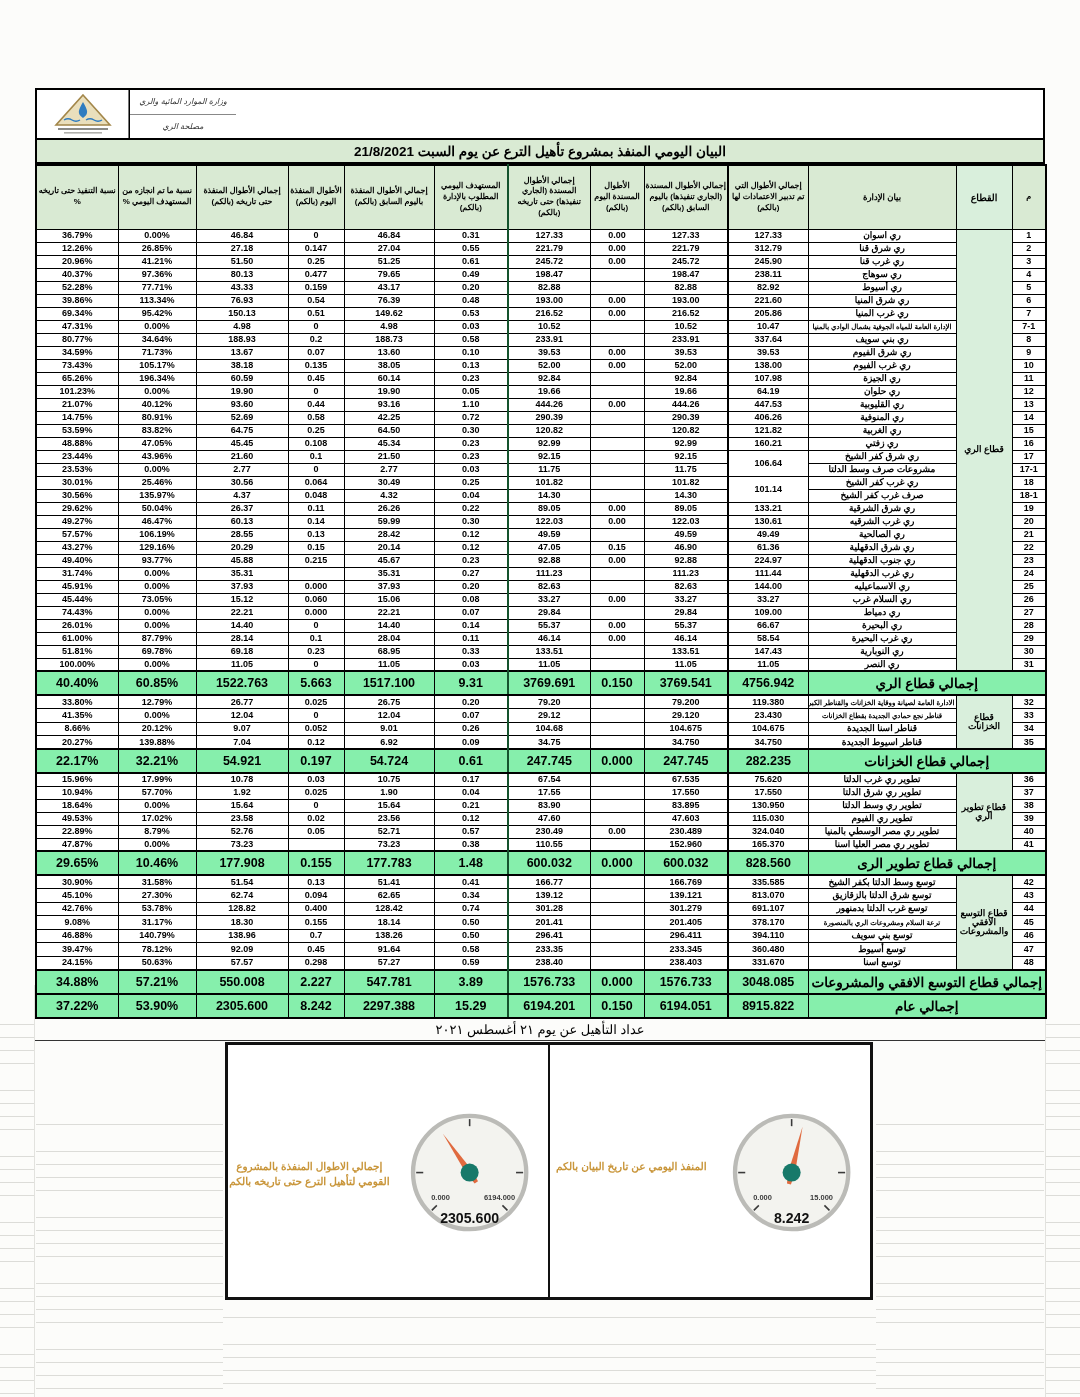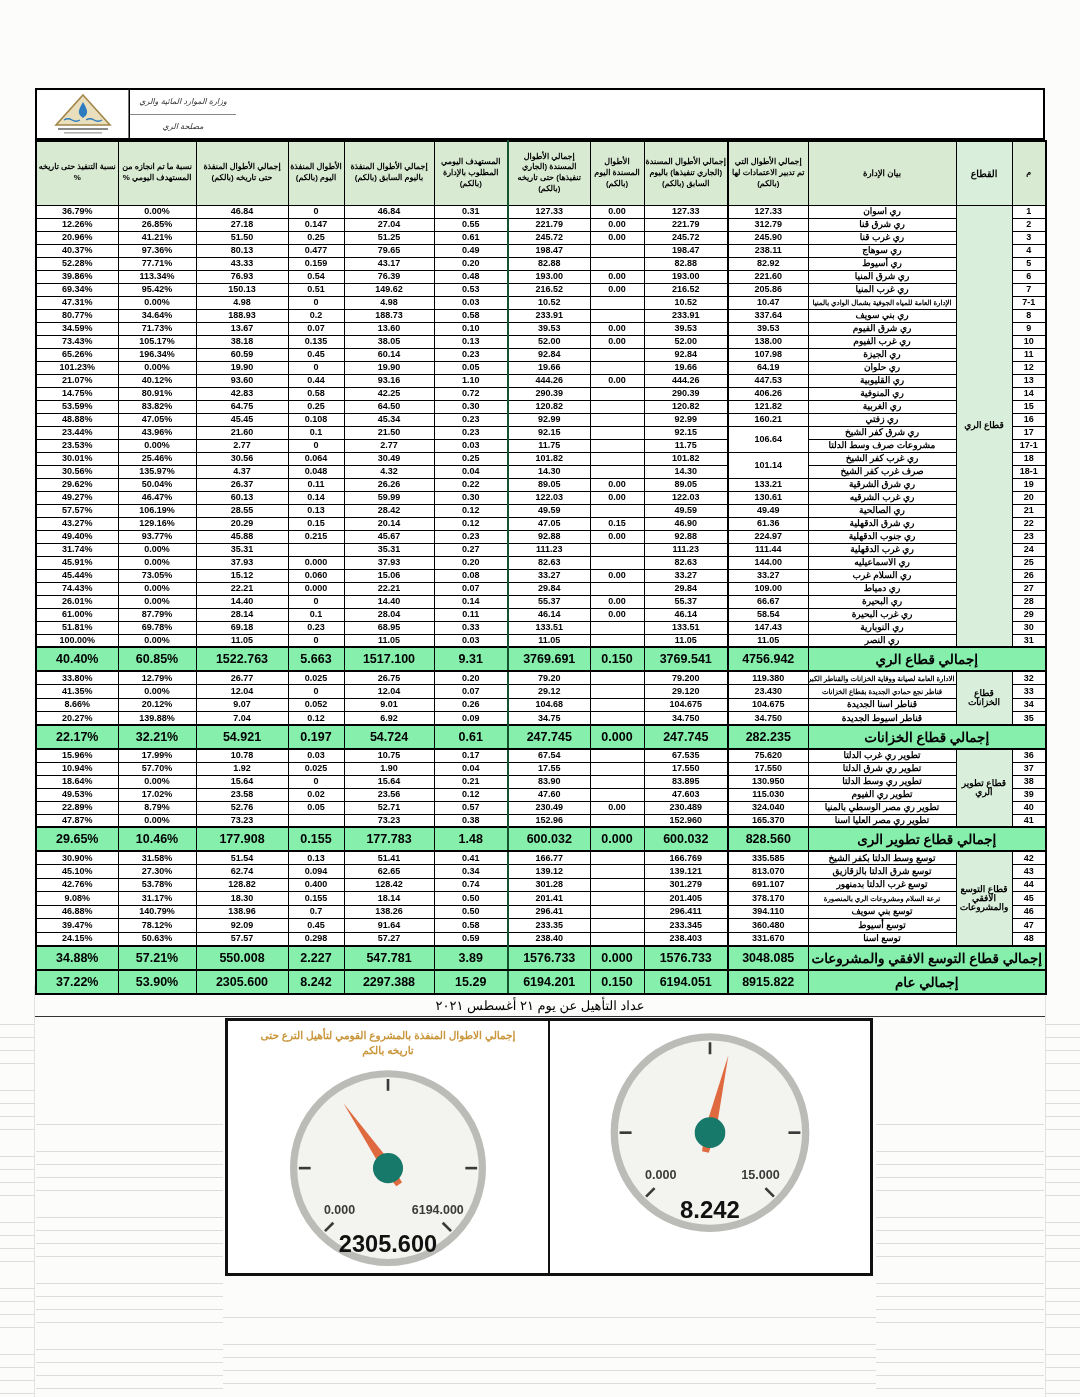--- a/index.html
+++ b/index.html
@@ -41,21 +41,21 @@
   .col-asgtd   { border-left: 2px solid #14532d; }
   .totalrow td { background: #86efac; height: 24px; font-weight: bold; font-size: 12.5px;
                  border-top: 2px solid #000; border-bottom: 2px solid #000; direction: ltr; }
   .totalrow td.t-label { direction: rtl; font-size: 13.5px; }
 
   
   .counter-caption { height: 22px; display: flex; align-items: center; justify-content: center;
                      font-weight: normal; font-size: 13px; direction: rtl; border-bottom: 1.5px solid #333; }
   .gaugebox { position: relative; margin-left: 190px; margin-top: 1px; width: 648px; height: 258px;
               border: 3px solid #111; display: flex; background: #fff; }
-  .gauge-panel { flex: 1; display: flex; flex-direction: column; align-items: center; }
+  .gauge-panel { flex: 1; display: flex; flex-direction: row; align-items: center; }
   .gauge-panel.first { border-right: 2px solid #111; }
   .gauge-title { color: #c9963b; font-weight: bold; font-size: 10.5px; text-align: center;
                  direction: rtl; margin-top: 7px; height: 30px; width: 86%; line-height: 1.45; }
   .gauge-svg { width: 266px; height: 218px; }
 
   
   .grid { position: absolute;
     background: repeating-linear-gradient(to bottom, transparent 0, transparent 12.5px, #dcdcd8 12.5px, #dcdcd8 13.2px); }
   .grid.gl { left: 0;    top: 985px;  width: 35px;  height: 412px; border-right: 1px solid #e2e2de; }
   .grid.gr { left: 1045px; top: 985px; width: 35px; height: 412px; border-left: 1px solid #e2e2de; }
@@ -84,20 +84,21 @@
         <rect x="8" y="36" width="50" height="2" fill="#8a8a86"></rect>
         <rect x="14" y="40" width="38" height="1.6" fill="#b0b0ac"></rect>
       </svg>
     </div>
     <div class="ministry">
       <div>وزارة الموارد المائية والري</div>
       <div>مصلحة الري</div>
     </div>
   </div>
 
+  <div class="banner">البيان اليومي المنفذ بمشروع  تأهيل الترع عن يوم السبت  21/8/2021</div>
 
   <table>
     <colgroup>
       <col style="width:34px">
         <col style="width:56px">
         <col style="width:148px">
       <col style="width:80px">
         <col style="width:84px">
         <col style="width:54px">
         <col style="width:82px">
@@ -326,21 +327,21 @@
         <tr class="datarow sec0">
           <td class="c-num">14</td>
           <td class="c-name">ري المنوفية</td>
           <td class="c-val col-credits">406.26</td>
           <td class="c-val">290.39</td>
           <td class="c-val"></td>
           <td class="c-val col-asgtd">290.39</td>
           <td class="c-val">0.72</td>
           <td class="c-val">42.25</td>
           <td class="c-val">0.58</td>
-          <td class="c-val">42.83</td>
+          <td class="c-val">52.69</td>
           <td class="c-pct">80.91%</td>
           <td class="c-pct">14.75%</td>
         </tr>
         <tr class="datarow sec0">
           <td class="c-num">15</td>
           <td class="c-name">ري الغربية</td>
           <td class="c-val col-credits">121.82</td>
           <td class="c-val">120.82</td>
           <td class="c-val"></td>
           <td class="c-val col-asgtd">120.82</td>
@@ -754,21 +755,21 @@
           <td class="c-val">52.76</td>
           <td class="c-pct">8.79%</td>
           <td class="c-pct">22.89%</td>
         </tr>
         <tr class="datarow sec2">
           <td class="c-num">41</td>
           <td class="c-name">تطوير ري مصر العليا اسنا</td>
           <td class="c-val col-credits">165.370</td>
           <td class="c-val">152.960</td>
           <td class="c-val"></td>
-          <td class="c-val col-asgtd">152.96</td>
+          <td class="c-val col-asgtd">110.55</td>
           <td class="c-val">0.38</td>
           <td class="c-val">73.23</td>
           <td class="c-val"></td>
           <td class="c-val">73.23</td>
           <td class="c-pct">0.00%</td>
           <td class="c-pct">47.87%</td>
         </tr>
         <tr class="totalrow">
           <td class="t-label" colspan="3">إجمالي قطاع تطوير الرى</td>
           <td class="c-val col-credits">828.560</td>
@@ -929,20 +930,21 @@
         <text x="138" y="119" text-anchor="middle" font-size="9.5" font-weight="bold" fill="#3a3a3a">6194.000</text>
         <g transform="translate(100,84) rotate(-34.50)">
           <polygon points="0,-60 4.2,-2 2.6,15 -2.6,15 -4.2,-2" fill="#e06a3f"></polygon>
         </g>
         <circle cx="100" cy="84" r="11.5" fill="#17796a"></circle>
         <text x="100" y="148" text-anchor="middle" font-size="18" font-weight="bold" fill="#111">2305.600</text>
       </svg>
     </div>
 
     <div class="gauge-panel">
+      <div class="gauge-title">المنفذ اليومي عن تاريخ البيان بالكم</div>
       <svg class="gauge-svg" viewBox="0 0 200 164">
         <circle cx="100" cy="84" r="72" fill="#f3f3ef" stroke="#bbbbb7" stroke-width="5.5"></circle>
         <g stroke="#3a3a3a" stroke-width="2">
           <line x1="100" y1="16" x2="100" y2="25"></line>
           <line x1="32" y1="84" x2="41" y2="84"></line>
           <line x1="168" y1="84" x2="159" y2="84"></line>
           <line x1="51.9" y1="132.1" x2="58.3" y2="125.7"></line>
           <line x1="148.1" y1="132.1" x2="141.7" y2="125.7"></line>
         </g>
         <text x="63" y="119" text-anchor="middle" font-size="9.5" font-weight="bold" fill="#3a3a3a">0.000</text>

